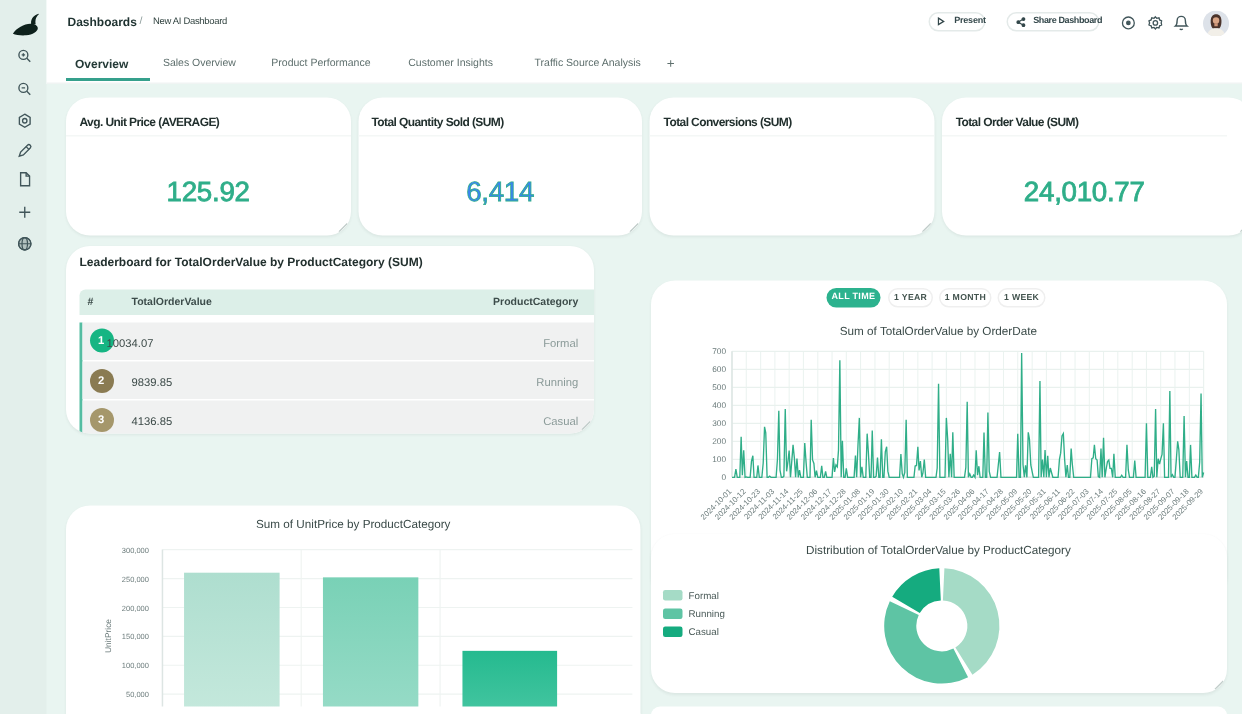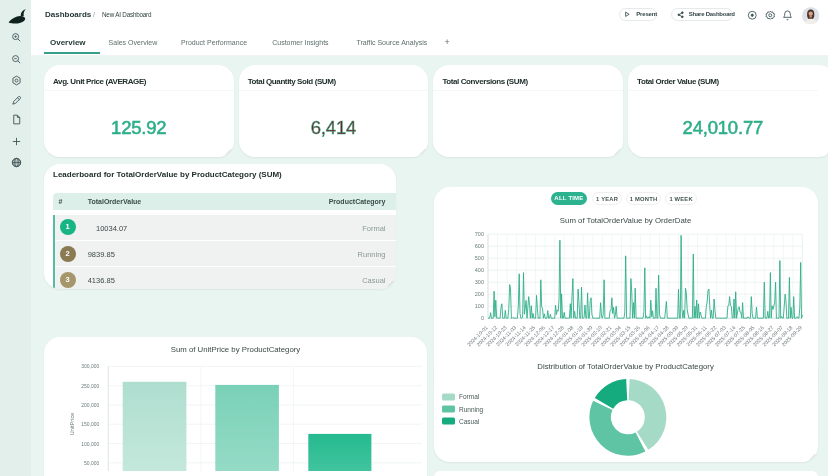--- a/index.html
+++ b/index.html
@@ -106,21 +106,21 @@
   <div class="abs" style="left:9px;top:11.5px;font-size:8px;font-weight:bold;color:#22302e;letter-spacing:-0.4px;">Avg. Unit Price (AVERAGE)</div>
   <div class="abs" style="left:0;top:24.5px;width:189.5px;height:1px;background:#f4f7f6;"></div>
   <div class="abs" style="left:0;top:52px;width:189.5px;text-align:center;font-size:18.5px;font-weight:normal;-webkit-text-stroke:0.55px #2fae89;color:#2fae89;letter-spacing:-0.2px;">125.92</div>
   <svg class="abs" style="right:2px;bottom:2px" width="7" height="7">
       <path d="M6.5 1 L1 6.5 M6.5 4 L4 6.5" stroke="#c2cecb" stroke-width="0.9" fill="none"></path>
     </svg>
 </div>
 <div class="card" style="left:238.7px;top:65px;width:189.5px;height:92px;">
   <div class="abs" style="left:9px;top:11.5px;font-size:8px;font-weight:bold;color:#22302e;letter-spacing:-0.4px;">Total Quantity Sold (SUM)</div>
   <div class="abs" style="left:0;top:24.5px;width:189.5px;height:1px;background:#f4f7f6;"></div>
-  <div class="abs" style="left:0;top:52px;width:189.5px;text-align:center;font-size:18.5px;font-weight:normal;-webkit-text-stroke:0.55px #2fae89;color:#7f1d1d;letter-spacing:-0.2px;">6,414</div>
+  <div class="abs" style="left:0;top:52px;width:189.5px;text-align:center;font-size:18.5px;font-weight:normal;-webkit-text-stroke:0.55px #2fae89;color:#3b82f6;letter-spacing:-0.2px;">6,414</div>
   <svg class="abs" style="right:2px;bottom:2px" width="7" height="7">
       <path d="M6.5 1 L1 6.5 M6.5 4 L4 6.5" stroke="#c2cecb" stroke-width="0.9" fill="none"></path>
     </svg>
 </div>
 <div class="card" style="left:433.4px;top:65px;width:189.5px;height:92px;">
   <div class="abs" style="left:9px;top:11.5px;font-size:8px;font-weight:bold;color:#22302e;letter-spacing:-0.4px;">Total Conversions (SUM)</div>
   <div class="abs" style="left:0;top:24.5px;width:189.5px;height:1px;background:#f4f7f6;"></div>
   <svg class="abs" style="right:2px;bottom:2px" width="7" height="7">
       <path d="M6.5 1 L1 6.5 M6.5 4 L4 6.5" stroke="#c2cecb" stroke-width="0.9" fill="none"></path>
     </svg>
@@ -136,21 +136,21 @@
 
 <div class="card" style="left:44px;top:163.8px;width:352px;height:125px;">
   <div class="abs" style="left:9px;top:6.5px;font-size:8px;font-weight:bold;color:#22302e;">Leaderboard for TotalOrderValue by ProductCategory (SUM)</div>
   <div class="abs" style="left:8.6px;top:29.2px;width:367.4px;height:16.6px;background:#dcefe8;border-radius:4px 4px 0 0;"></div>
   <div class="abs" style="left:14.4px;top:33.8px;font-size:7px;font-weight:bold;color:#3c4c4a;">#</div>
   <div class="abs" style="left:43.7px;top:33.8px;font-size:7px;font-weight:bold;color:#3c4c4a;">TotalOrderValue</div>
   <div class="abs" style="right:10.5px;top:33.8px;font-size:7px;font-weight:bold;color:#3c4c4a;">ProductCategory</div>
   <div class="abs" style="left:8.6px;top:50.8px;width:2.5px;height:74.2px;background:#55bda2;"></div>
 <div class="abs" style="left:11.1px;top:50.8px;width:364.9px;height:25.2px;background:#f0f1f1;"></div>
 <div class="abs" style="left:15.5px;top:55.4px;width:16px;height:16px;border-radius:50%;background:#16b583;color:#fff;font-size:7.5px;font-weight:bold;text-align:center;line-height:16px;">1</div>
-<div class="abs" style="left:52px;top:59.8px;font-size:7.5px;color:#3c4a48;">10034.07</div>
+<div class="abs" style="left:27px;top:59.8px;font-size:7.5px;color:#3c4a48;">10034.07</div>
 <div class="abs" style="right:10.5px;top:59.8px;font-size:7.5px;color:#8a9a98;">Formal</div>
 <div class="abs" style="left:11.1px;top:77.2px;width:364.9px;height:25.2px;background:#f0f1f1;"></div>
 <div class="abs" style="left:15.5px;top:81.8px;width:16px;height:16px;border-radius:50%;background:#8a7b52;color:#fff;font-size:7.5px;font-weight:bold;text-align:center;line-height:16px;">2</div>
 <div class="abs" style="left:43.7px;top:86.2px;font-size:7.5px;color:#3c4a48;">9839.85</div>
 <div class="abs" style="right:10.5px;top:86.2px;font-size:7.5px;color:#8a9a98;">Running</div>
 <div class="abs" style="left:11.1px;top:103.5px;width:364.9px;height:25.2px;background:#f0f1f1;"></div>
 <div class="abs" style="left:15.5px;top:108.1px;width:16px;height:16px;border-radius:50%;background:#a5976b;color:#fff;font-size:7.5px;font-weight:bold;text-align:center;line-height:16px;">3</div>
 <div class="abs" style="left:43.7px;top:112.5px;font-size:7.5px;color:#3c4a48;">4136.85</div>
 <div class="abs" style="right:10.5px;top:112.5px;font-size:7.5px;color:#8a9a98;">Casual</div>
 

